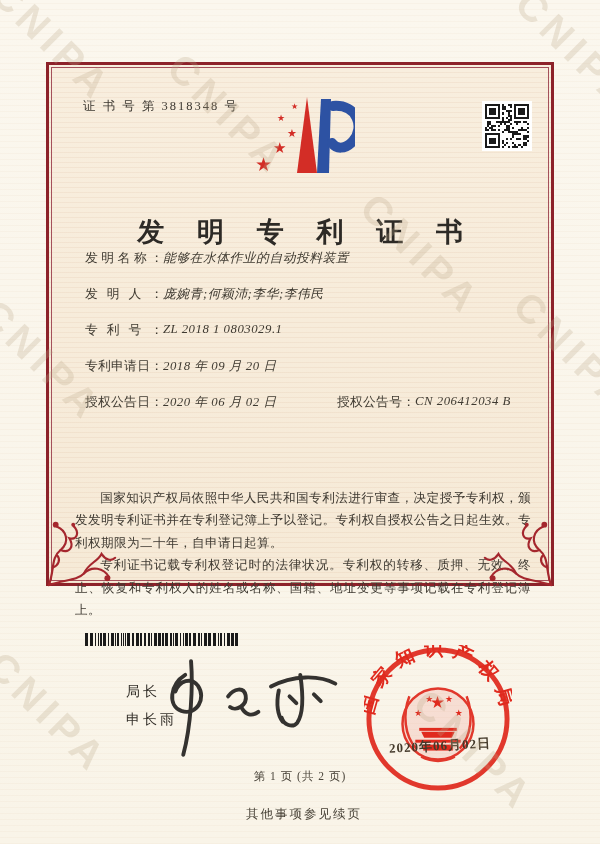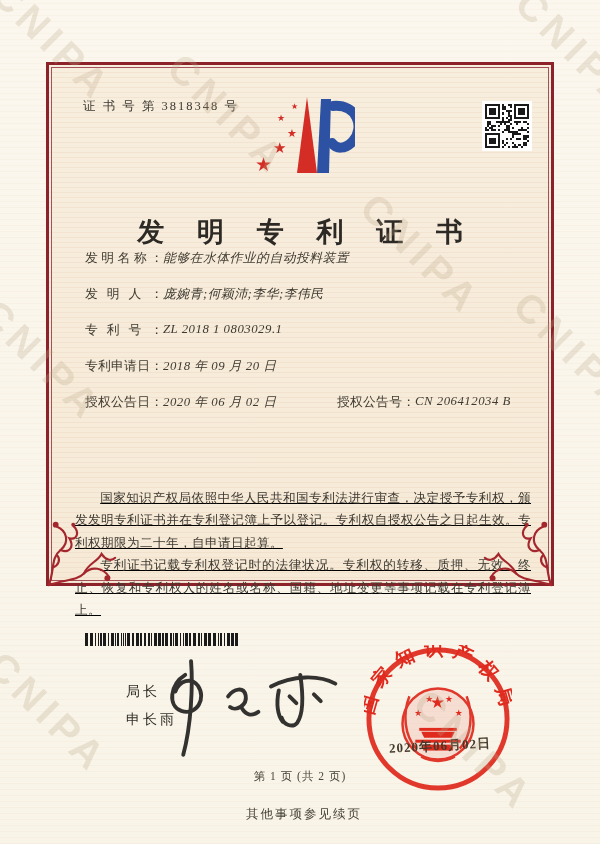--- a/index.html
+++ b/index.html
@@ -48,21 +48,21 @@
   
   .fields { position:absolute; left:36px; top:185px; width:452px; }
   .frow { position:relative; height:21px; margin-bottom:15px; white-space:nowrap;
           font-size:12.8px; color:#3f3a31; }
   .flabel { display:inline-block; width:78px; text-align:justify; text-align-last:justify;
             vertical-align:top; }
   .fvalue { margin-left:0; letter-spacing:0.5px;font-style:italic; }
   .frow .col2 { position:absolute; left:252px; top:0; }
 
   
-  .paras { position:absolute; left:26px; top:422px; width:456px;text-decoration:underline; }
+  .paras { position:absolute; left:26px; top:422px; width:456px; }
   .paras p {
     font-size:12.6px; line-height:1.78; color:#3e3931;
     text-indent:2em; text-align:justify; letter-spacing:0.4px;
   }
 
   
   .barcode { position:absolute; left:36px; top:568px; width:158px; height:13px;
              display:flex; align-items:stretch; }
   .barcode i { display:block; background:#1b1b1b; }
 

